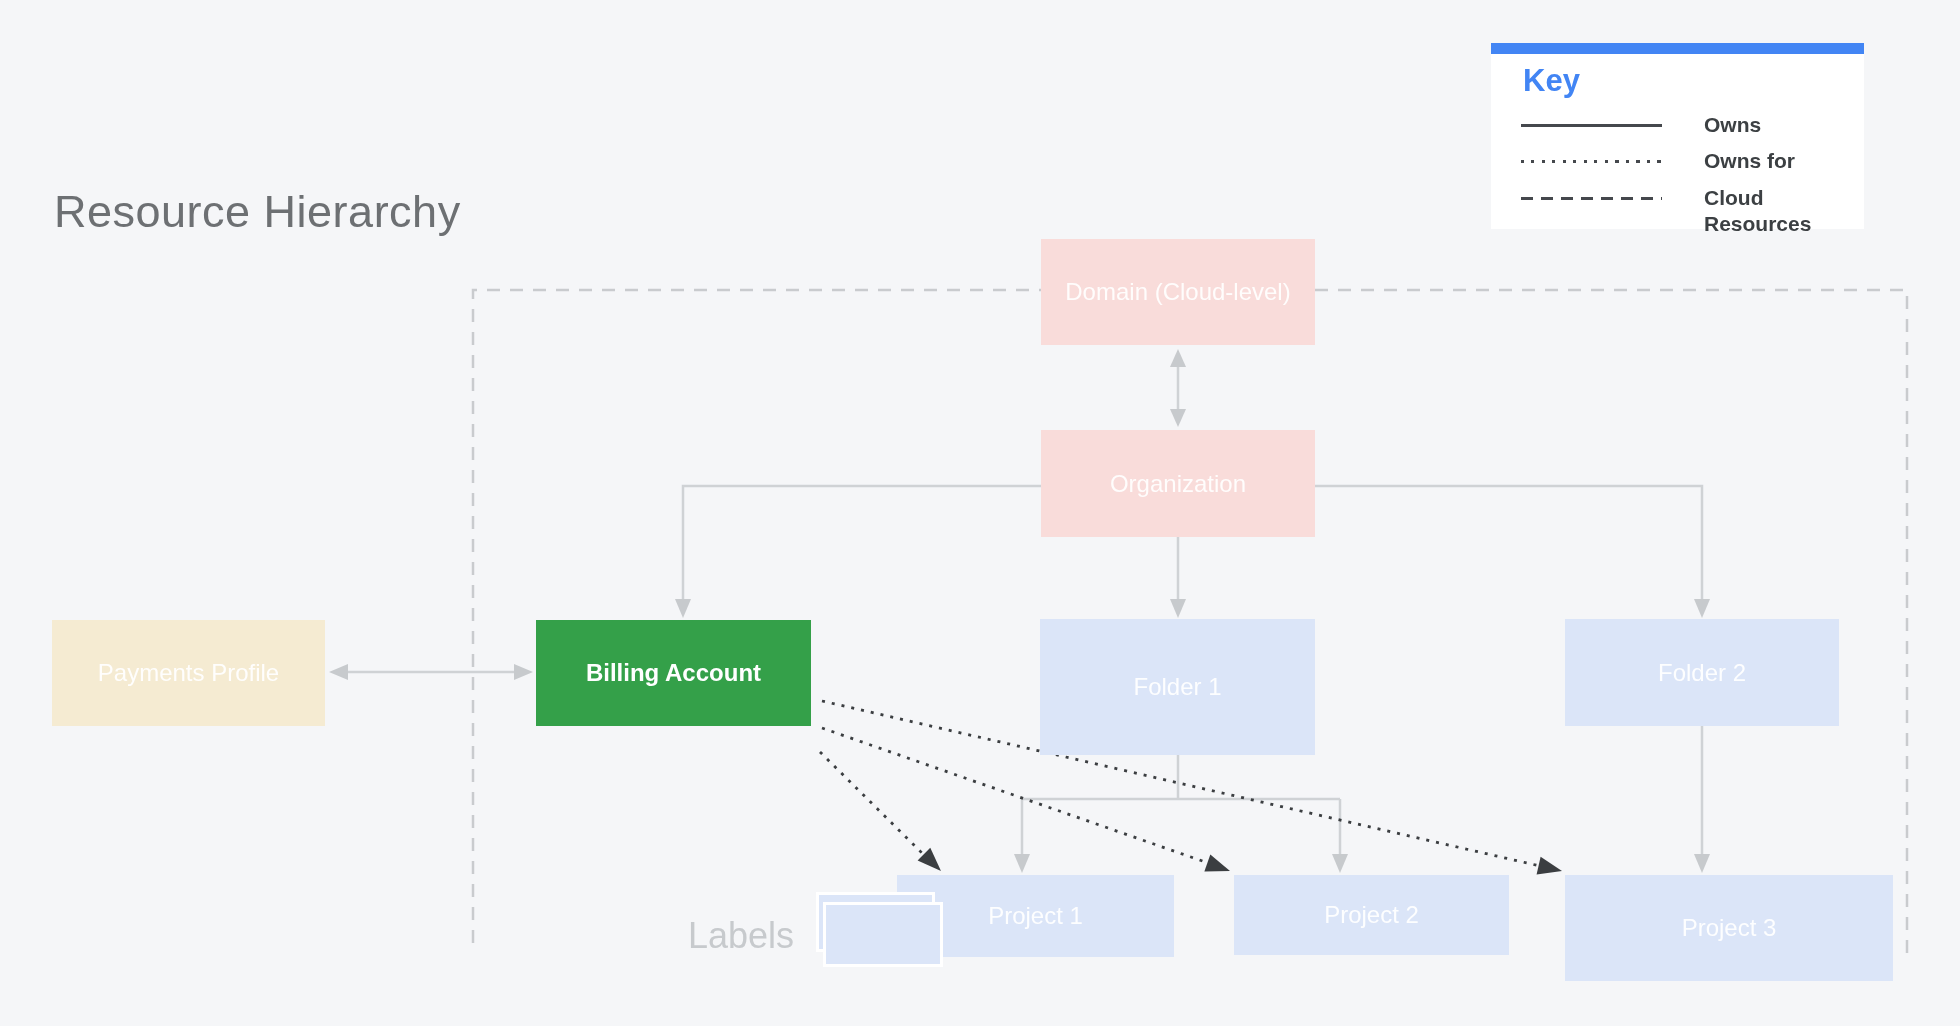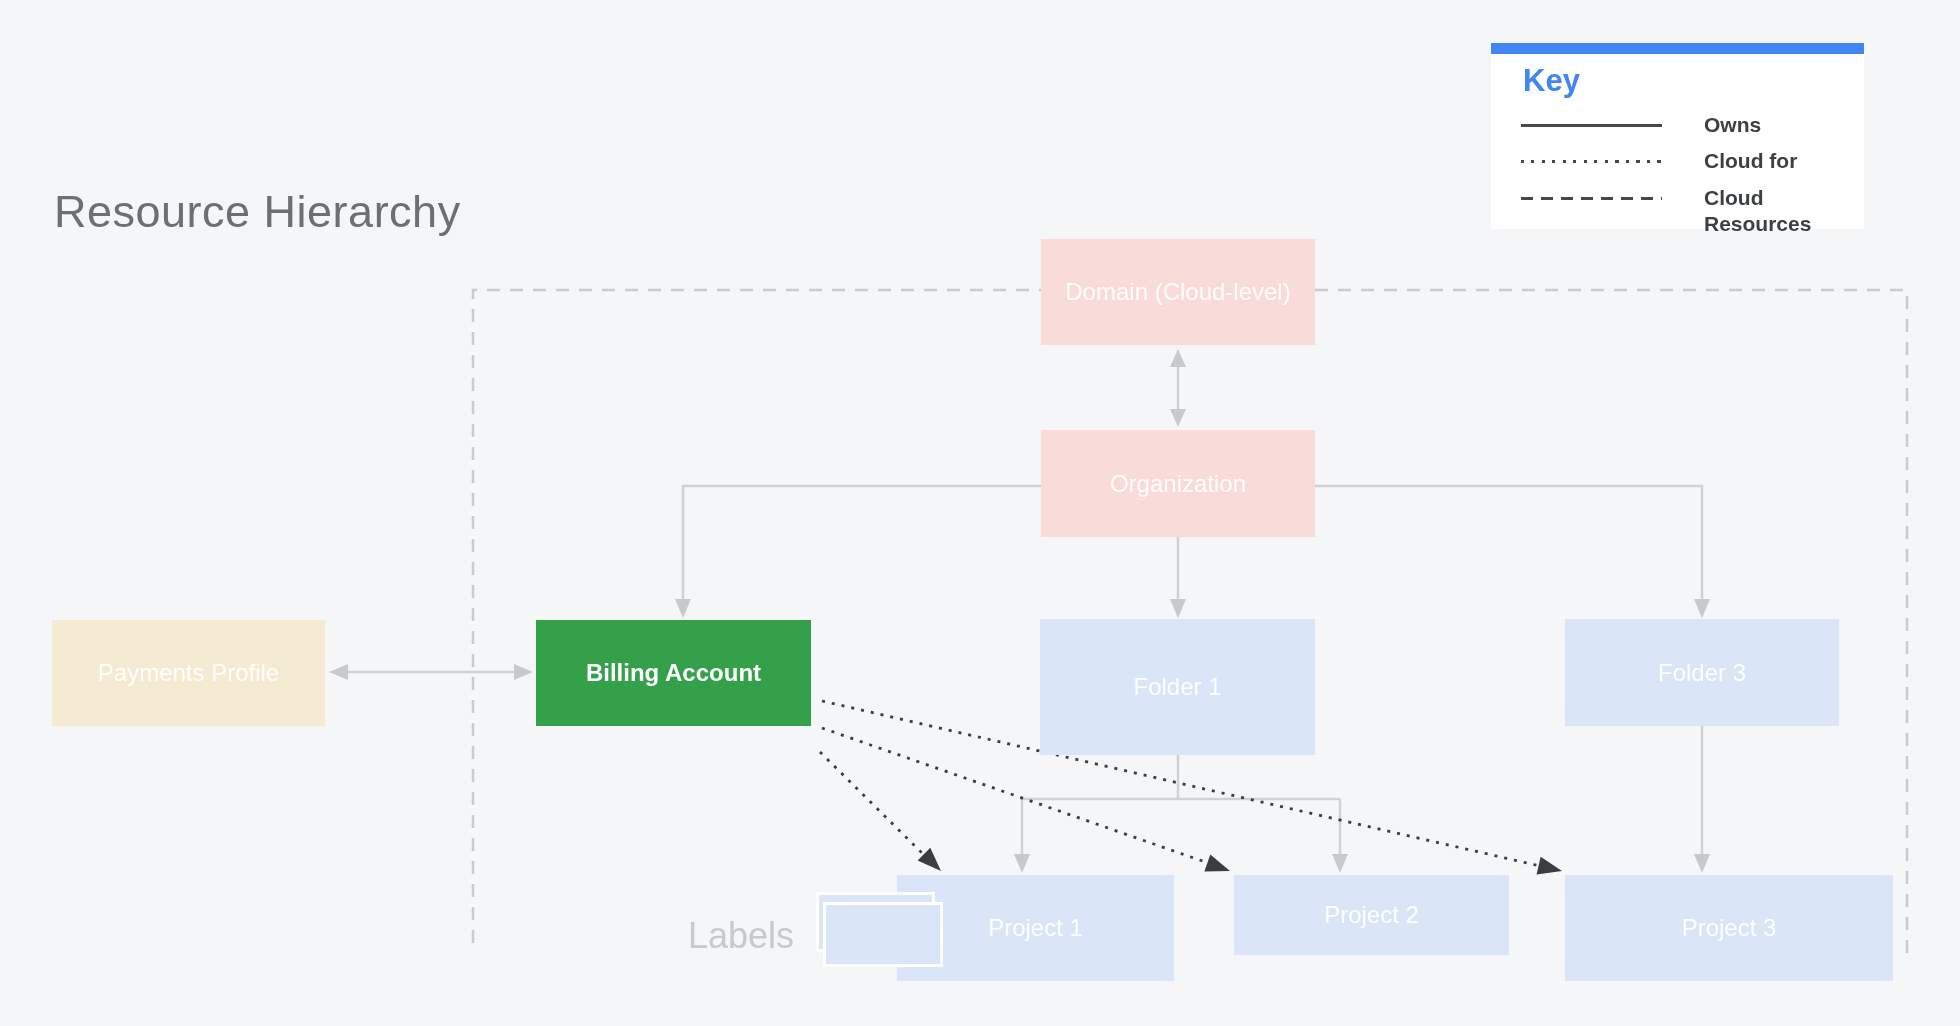--- a/index.html
+++ b/index.html
@@ -70,21 +70,21 @@
   .node.pink{background:var(--node-pink);color:rgba(255,255,255,0.92);}
   .node.blue{background:var(--node-blue);}
   .node.cream{background:var(--node-cream);}
   .node.green{background:var(--node-green);color:#ffffff;font-weight:bold;}
   .n-domain   {left:1041px;top:239px;width:274px;height:106px;}
   .n-org      {left:1041px;top:430px;width:274px;height:107px;}
   .n-payments {left:52px;  top:620px;width:273px;height:106px;}
   .n-billing  {left:536px; top:620px;width:275px;height:106px;}
   .n-folder1  {left:1040px;top:619px;width:275px;height:136px;}
   .n-folder2  {left:1565px;top:619px;width:274px;height:107px;}
-  .n-project1 {left:897px; top:875px;width:277px;height:106px;}
+  .n-project1 {left:897px; top:875px;width:277px;height:82px;}
   .n-project2 {left:1234px;top:875px;width:275px;height:80px;}
   .n-project3 {left:1565px;top:875px;width:328px;height:106px;}
   
   .labels-caption{
     position:absolute;left:688px;top:915px;
     font-size:36px;color:var(--faint-ink);
   }
   .card{
     position:absolute;background:var(--node-blue);
     border:3.5px solid #ffffff;
@@ -148,41 +148,41 @@
 
   <div class="page-title">Resource Hierarchy</div>
 
   <div class="key-box">
     <div class="key-topbar"></div>
     <div class="key-heading">Key</div>
     <div class="key-sample solid"></div>
     <div class="key-sample dotted"></div>
     <div class="key-sample dashed"></div>
     <div class="key-label r1">Owns</div>
-    <div class="key-label r2">Cloud for</div>
+    <div class="key-label r2">Owns for</div>
     <div class="key-label r3">Cloud Resources</div>
   </div>
 
   <div class="node pink n-org">
     <span>Organization</span>
   </div>
   <div class="node pink n-domain">
     <span>Domain (Cloud-level)</span>
   </div>
   <div class="node cream n-payments">
     <span>Payments Profile</span>
   </div>
   <div class="node green n-billing">
     <span>Billing Account</span>
   </div>
   <div class="node blue n-folder1">
     <span>Folder 1</span>
   </div>
   <div class="node blue n-folder2">
-    <span>Folder 3</span>
+    <span>Folder 2</span>
   </div>
   <div class="node blue n-project1">
     <span>Project 1</span>
   </div>
   <div class="node blue n-project2">
     <span>Project 2</span>
   </div>
   <div class="node blue n-project3">
     <span>Project 3</span>
   </div>

